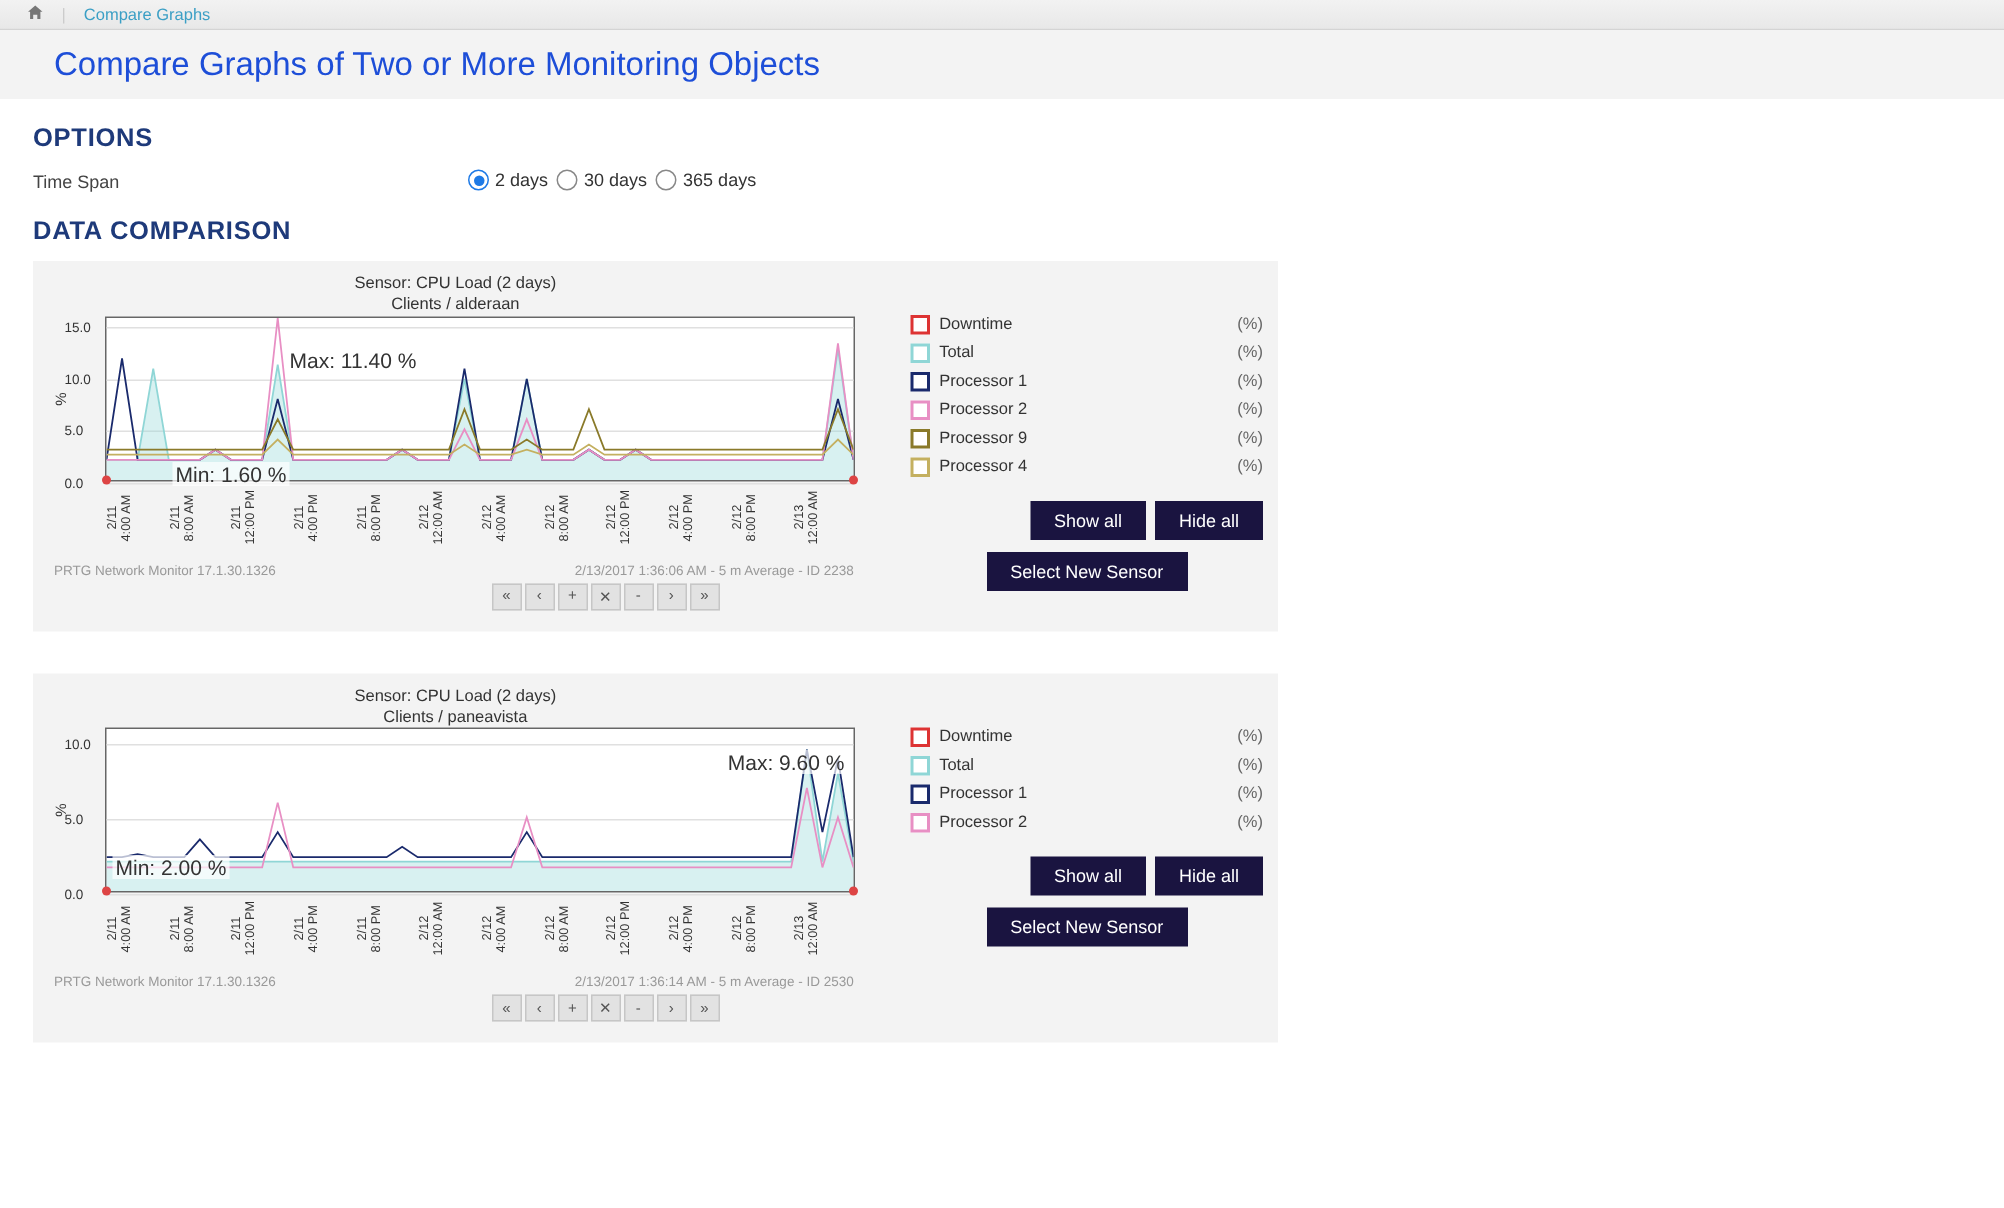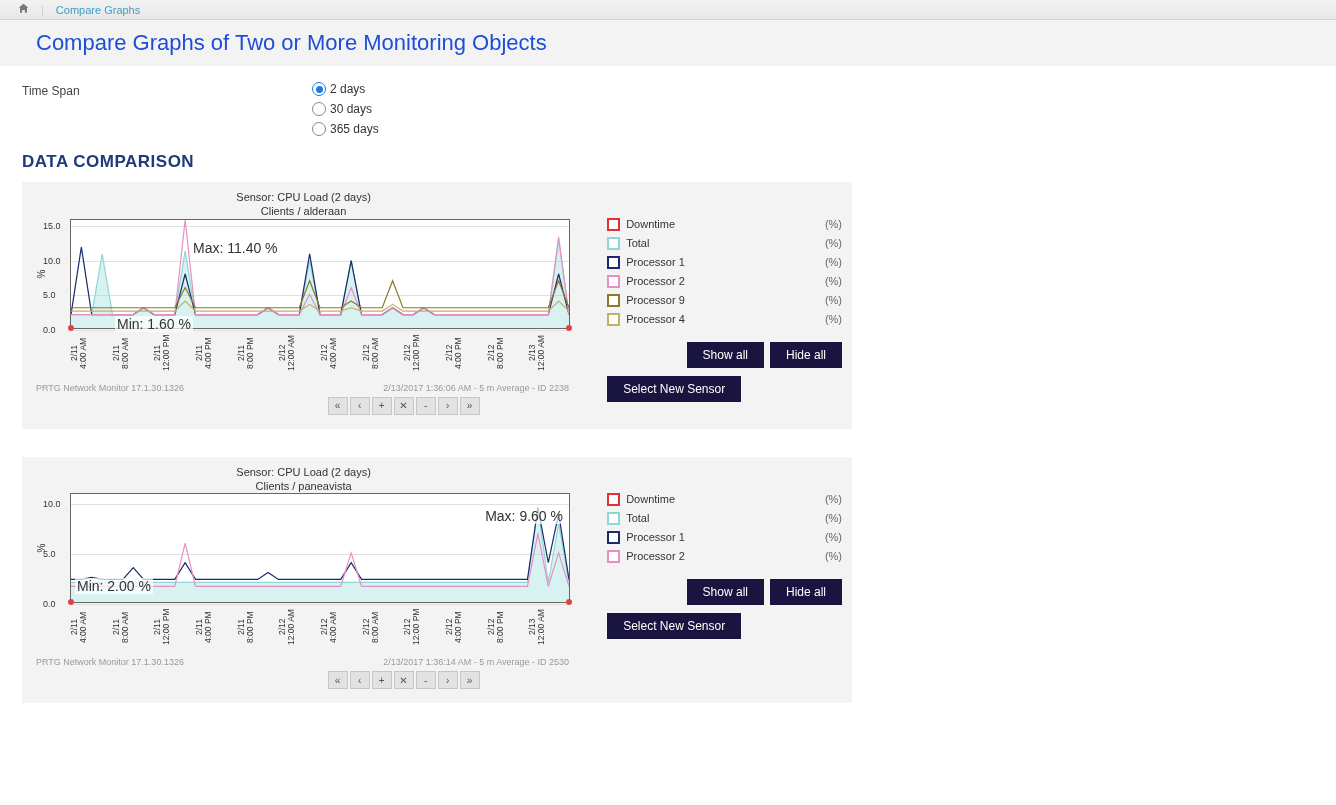--- a/index.html
+++ b/index.html
@@ -7,21 +7,21 @@
 .topbar { height: 20px; background: linear-gradient(to bottom, #f2f2f2, #e8e8e8); border-bottom: 1px solid #d4d4d4; display: flex; align-items: center; padding: 0 18px; gap: 12px; font-size: 11px; color: #666; }
 .topbar .home-icon { width: 11px; height: 11px; fill: #777; }
 .topbar .divider { color: #ccc; }
 .topbar .crumb { color: #3b9fc5; }
 .page-title-bar { background: #f3f3f3; padding: 10px 28px 10px 36px; margin-bottom: 8px; }
 .page-title-bar h1 { font-size: 22px; font-weight: 400; color: #1d4ed8; }
 .section { padding: 8px 22px; }
 .section h2 { font-size: 17px; font-weight: 600; color: #1e3a7a; letter-spacing: .5px; margin-bottom: 10px; }
 .options-row { display: flex; gap: 40px; }
 .options-label { min-width: 250px; font-size: 12px; color: #444; padding-top: 2px; }
-.radio-group { display: flex; flex-direction: column; gap: 6px; }
+.radio-group { display: flex; flex-direction: row; gap: 6px; }
 .radio-item { display: flex; align-items: center; gap: 4px; font-size: 12px; color: #333; cursor: pointer; }
 .radio-outer { width: 14px; height: 14px; border: 1.5px solid #888; border-radius: 50%; display: flex; align-items: center; justify-content: center; }
 .radio-item.selected .radio-outer { border-color: #1e7ae6; }
 .radio-inner { width: 7px; height: 7px; border-radius: 50%; }
 .radio-item.selected .radio-inner { background: #1e7ae6; }
 .graph-card { background: #f3f3f3; margin: 8px 22px 28px 22px; padding: 8px 10px 14px 10px; width: 830px; position: relative; }
 .graph-content { display: flex; gap: 32px; }
 .chart-area { width: 555px; }
 .chart-title { text-align: center; font-size: 11px; color: #333; line-height: 1.3; }
 .chart-box { background: #fff; border: 1px solid #666; height: 110px; width: 500px; margin-left: 38px; position: relative; overflow: visible; }
@@ -32,21 +32,21 @@
 .xtick { flex: 1; font-size: 8.5px; color: #333; text-align: center; writing-mode: vertical-rl; transform: rotate(180deg); height: 50px; line-height: 1.1; padding-top: 2px; }
 .annot { position: absolute; font-size: 14px; color: #333; background: rgba(255,255,255,0.7); padding: 0 2px; }
 .dot-red { position: absolute; width: 6px; height: 6px; background: #d44; border-radius: 50%; }
 .legend-col { width: 240px; padding-top: 28px; }
 .legend-row { display: flex; gap: 6px; height: 19px; font-size: 11px; color: #333; }
 .legend-swatch { width: 13px; height: 13px; border: 2px solid; background: #fff; }
 .legend-name { flex: 1; }
 .legend-unit { color: #666; }
 .btn-row { display: flex; gap: 6px; justify-content: flex-end; margin-top: 10px; }
 .btn { background: #1a1440; color: #fff; border: none; padding: 6px 16px; font-size: 12px; cursor: pointer; }
-.btn-row2 { display: flex; justify-content: flex-start; margin-top: 8px; }
+.btn-row2 { display: flex; justify-content: center; margin-top: 8px; }
 .footer-left { font-size: 9px; color: #999; margin-top: 4px; margin-left: 4px; }
 .footer-right { font-size: 9px; color: #999; text-align: right; margin-top: 4px; margin-right: 6px; }
 .footer-row { display: flex; justify-content: space-between; align-items: center; }
 .nav-btns { display: flex; gap: 2px; justify-content: center; margin-top: 4px; margin-left: 200px; }
 .nav-btn { width: 20px; height: 18px; background: #e2e2e2; border: 1px solid #c6c6c6; font-size: 10px; color: #555; display: flex; align-items: center; justify-content: center; cursor: pointer; }
 svg.chart-svg { position: absolute; left: 0; top: 0; width: 100%; height: 100%; }
 </style>
 </head>
 <body>
 
@@ -58,20 +58,21 @@
   </span>
   <span class="divider">|</span>
   <span class="crumb">Compare Graphs</span>
 </div>
 
 <div class="page-title-bar">
   <h1>Compare Graphs of Two or More Monitoring Objects</h1>
 </div>
 
 <div class="section">
+  <h2>OPTIONS</h2>
   <div class="options-row">
     <div class="options-label">Time Span</div>
     <div class="radio-group" id="radio-group">
         <div class="radio-item selected">
           <span class="radio-outer">
             <span class="radio-inner"></span>
           </span>
           <span>2 days</span>
         </div>
         <div class="radio-item">

